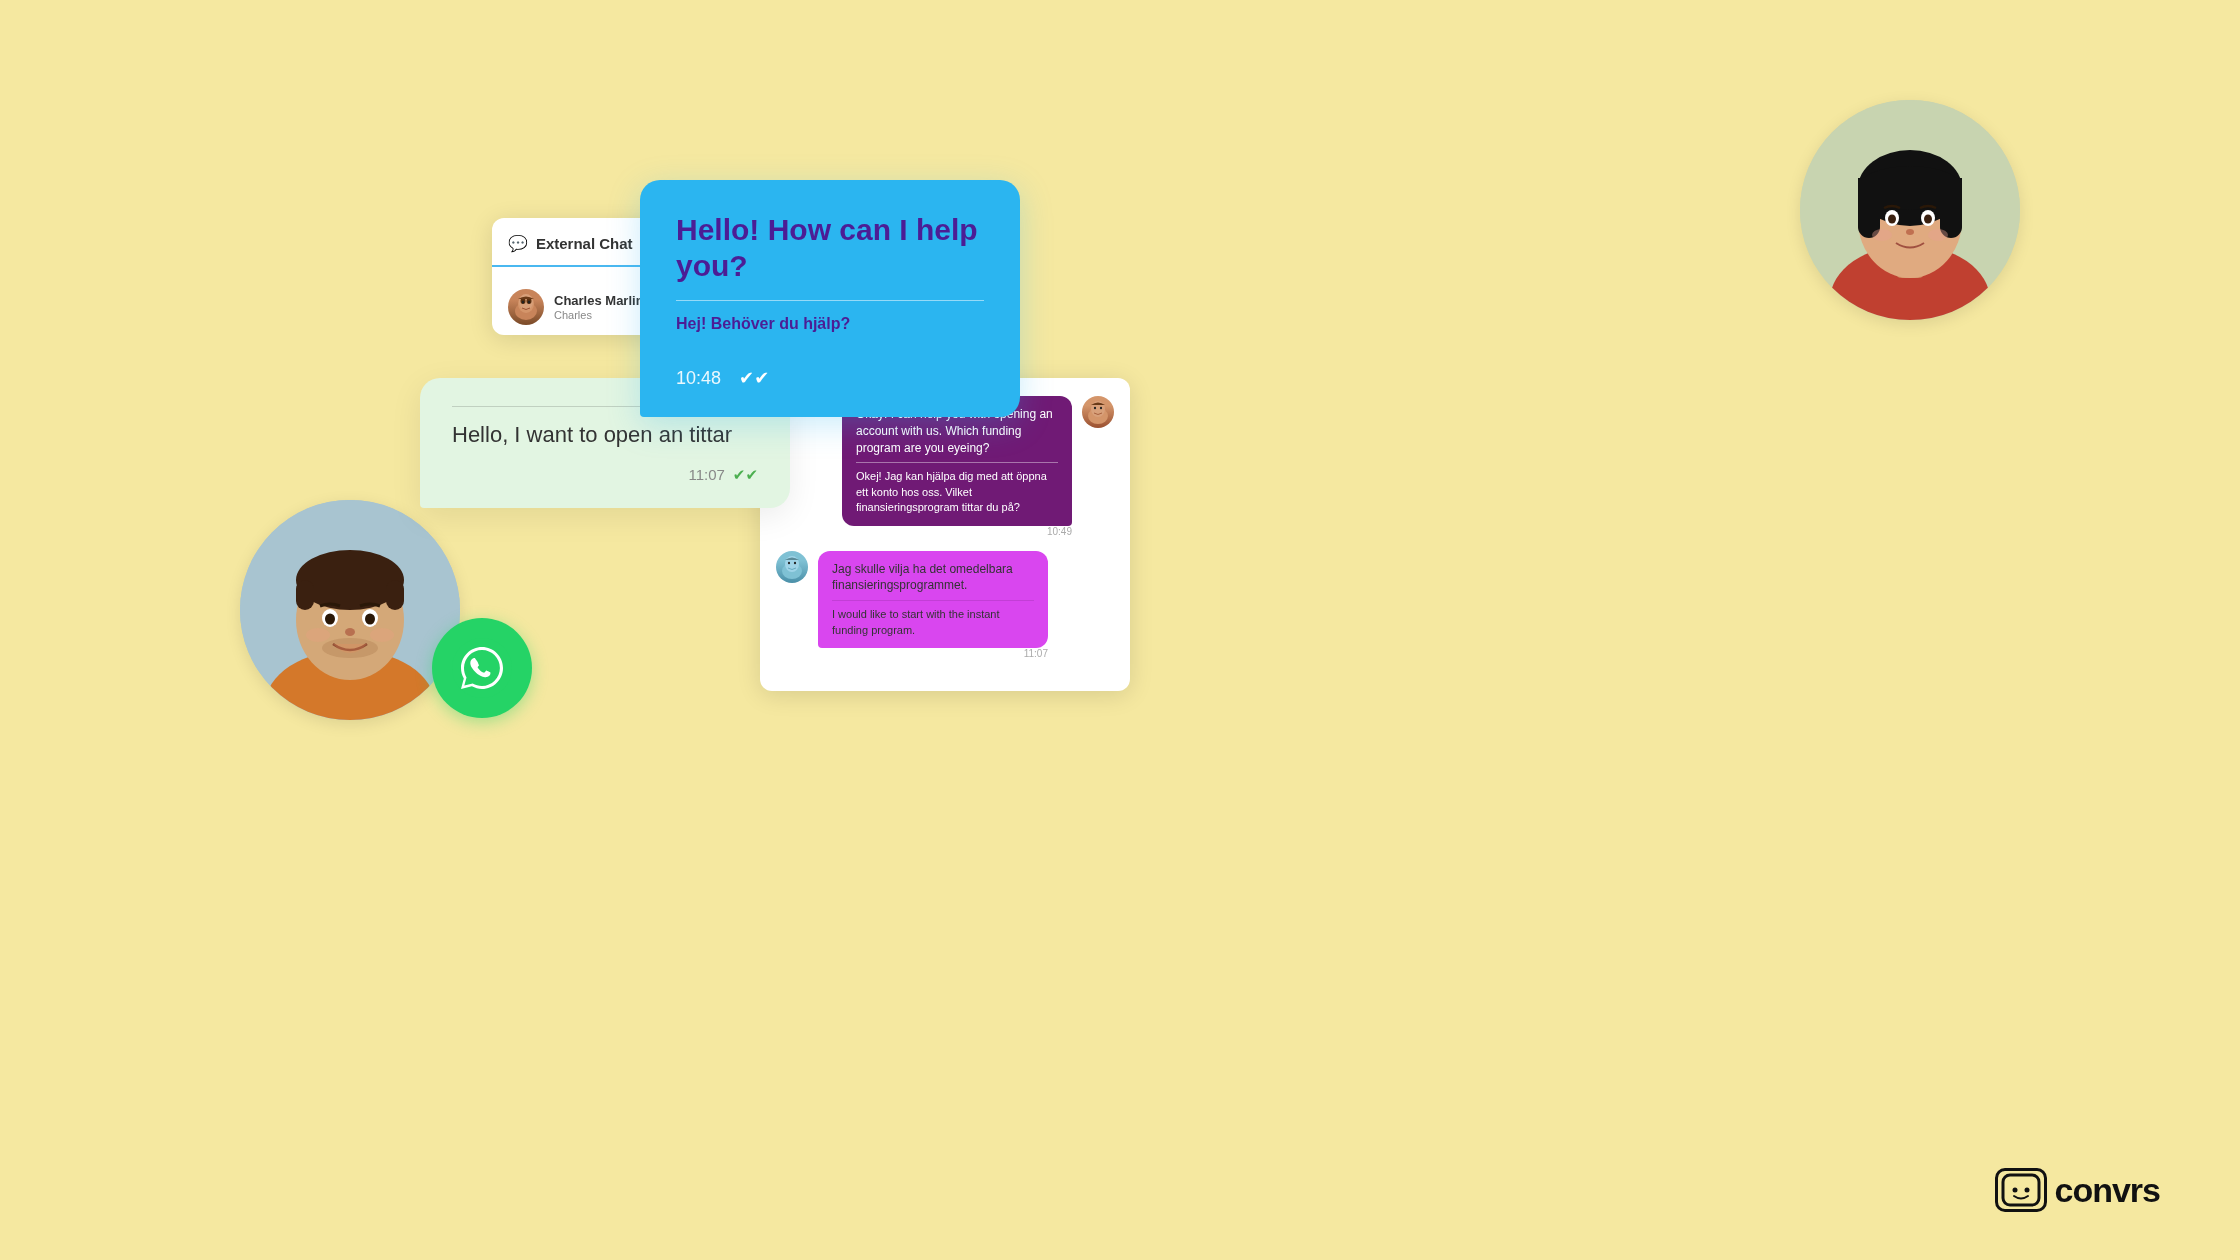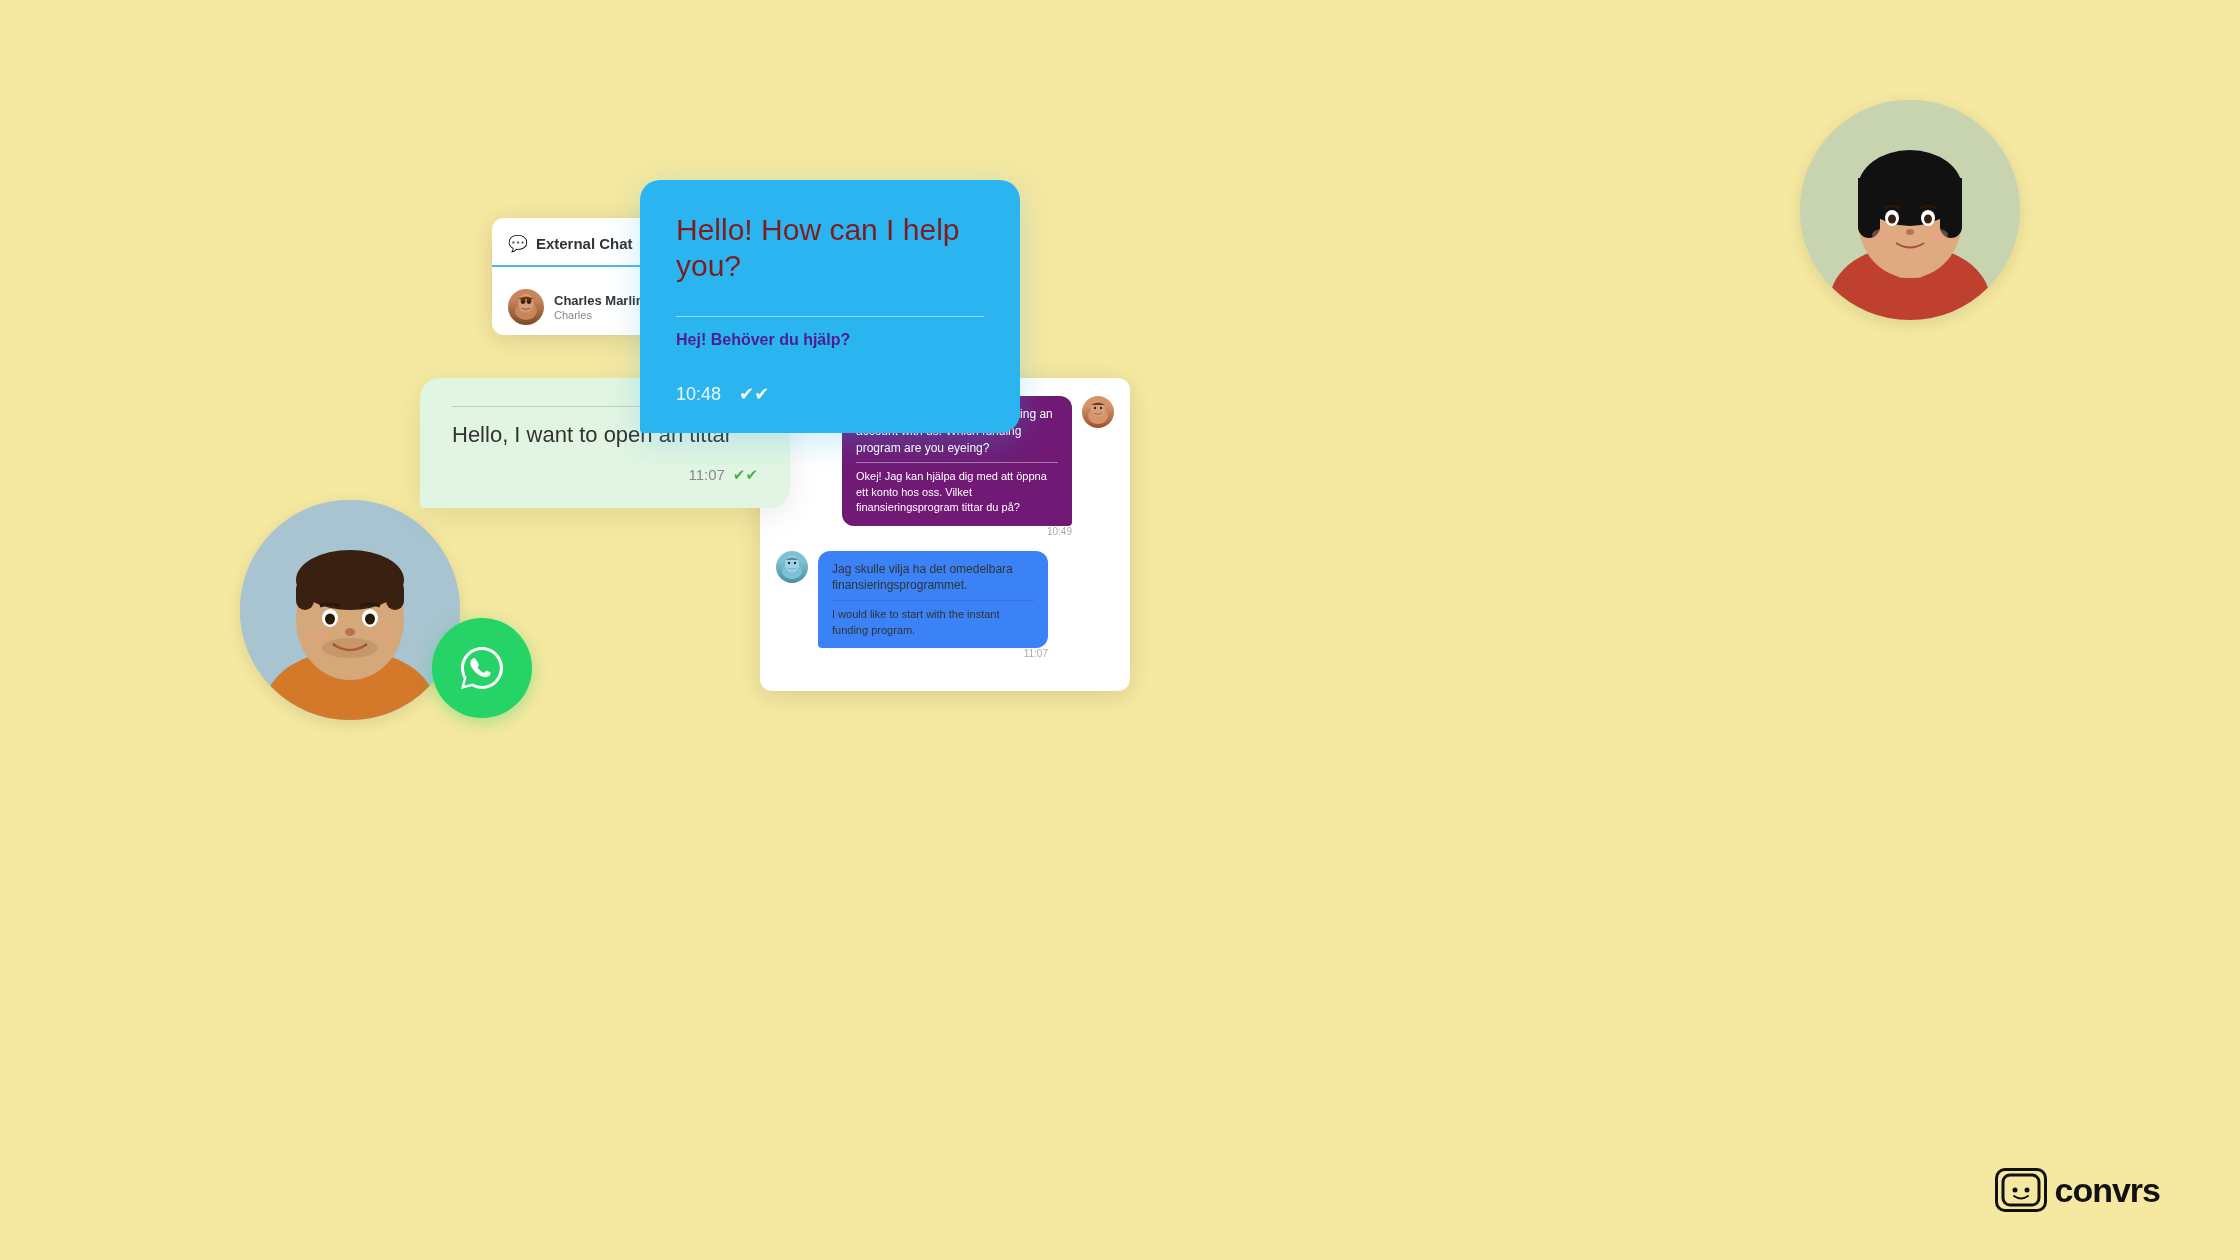--- a/index.html
+++ b/index.html
@@ -82,23 +82,23 @@
       left: 640px;
       width: 380px;
       background: #2bb5f0;
       border-radius: 20px 20px 20px 4px;
       padding: 32px 36px 28px 36px;
       z-index: 10;
       box-shadow: 0 8px 32px rgba(43,181,240,0.25);
     }
     .bubble-msg-en {
       font-size: 30px;
-      font-weight: 400;
-      color: #7f1d1d;
-      margin-bottom: 32px;
+      font-weight: 700;
+      color: #4c1d95;
+      margin-bottom: 16px;
       line-height: 1.2;
     }
     .bubble-divider {
       border: none;
       border-top: 1.5px solid rgba(255,255,255,0.5);
       margin-bottom: 14px;
     }
     .bubble-msg-sv {
       font-size: 16px;
       font-weight: 600;
@@ -188,21 +188,21 @@
       flex-direction: row-reverse;
     }
     .msg-bubble-right {
       background: #701a75;
       color: #fff;
       border-radius: 12px 12px 4px 12px;
       padding: 10px 14px;
       max-width: 230px;
     }
     .msg-bubble-left {
-      background: #3b82f6;
+      background: #d946ef;
       color: #333;
       border-radius: 12px 12px 12px 4px;
       padding: 10px 14px;
       max-width: 230px;
     }
     .msg-text {
       font-size: 12px;
       line-height: 1.4;
       margin-bottom: 4px;
     }

